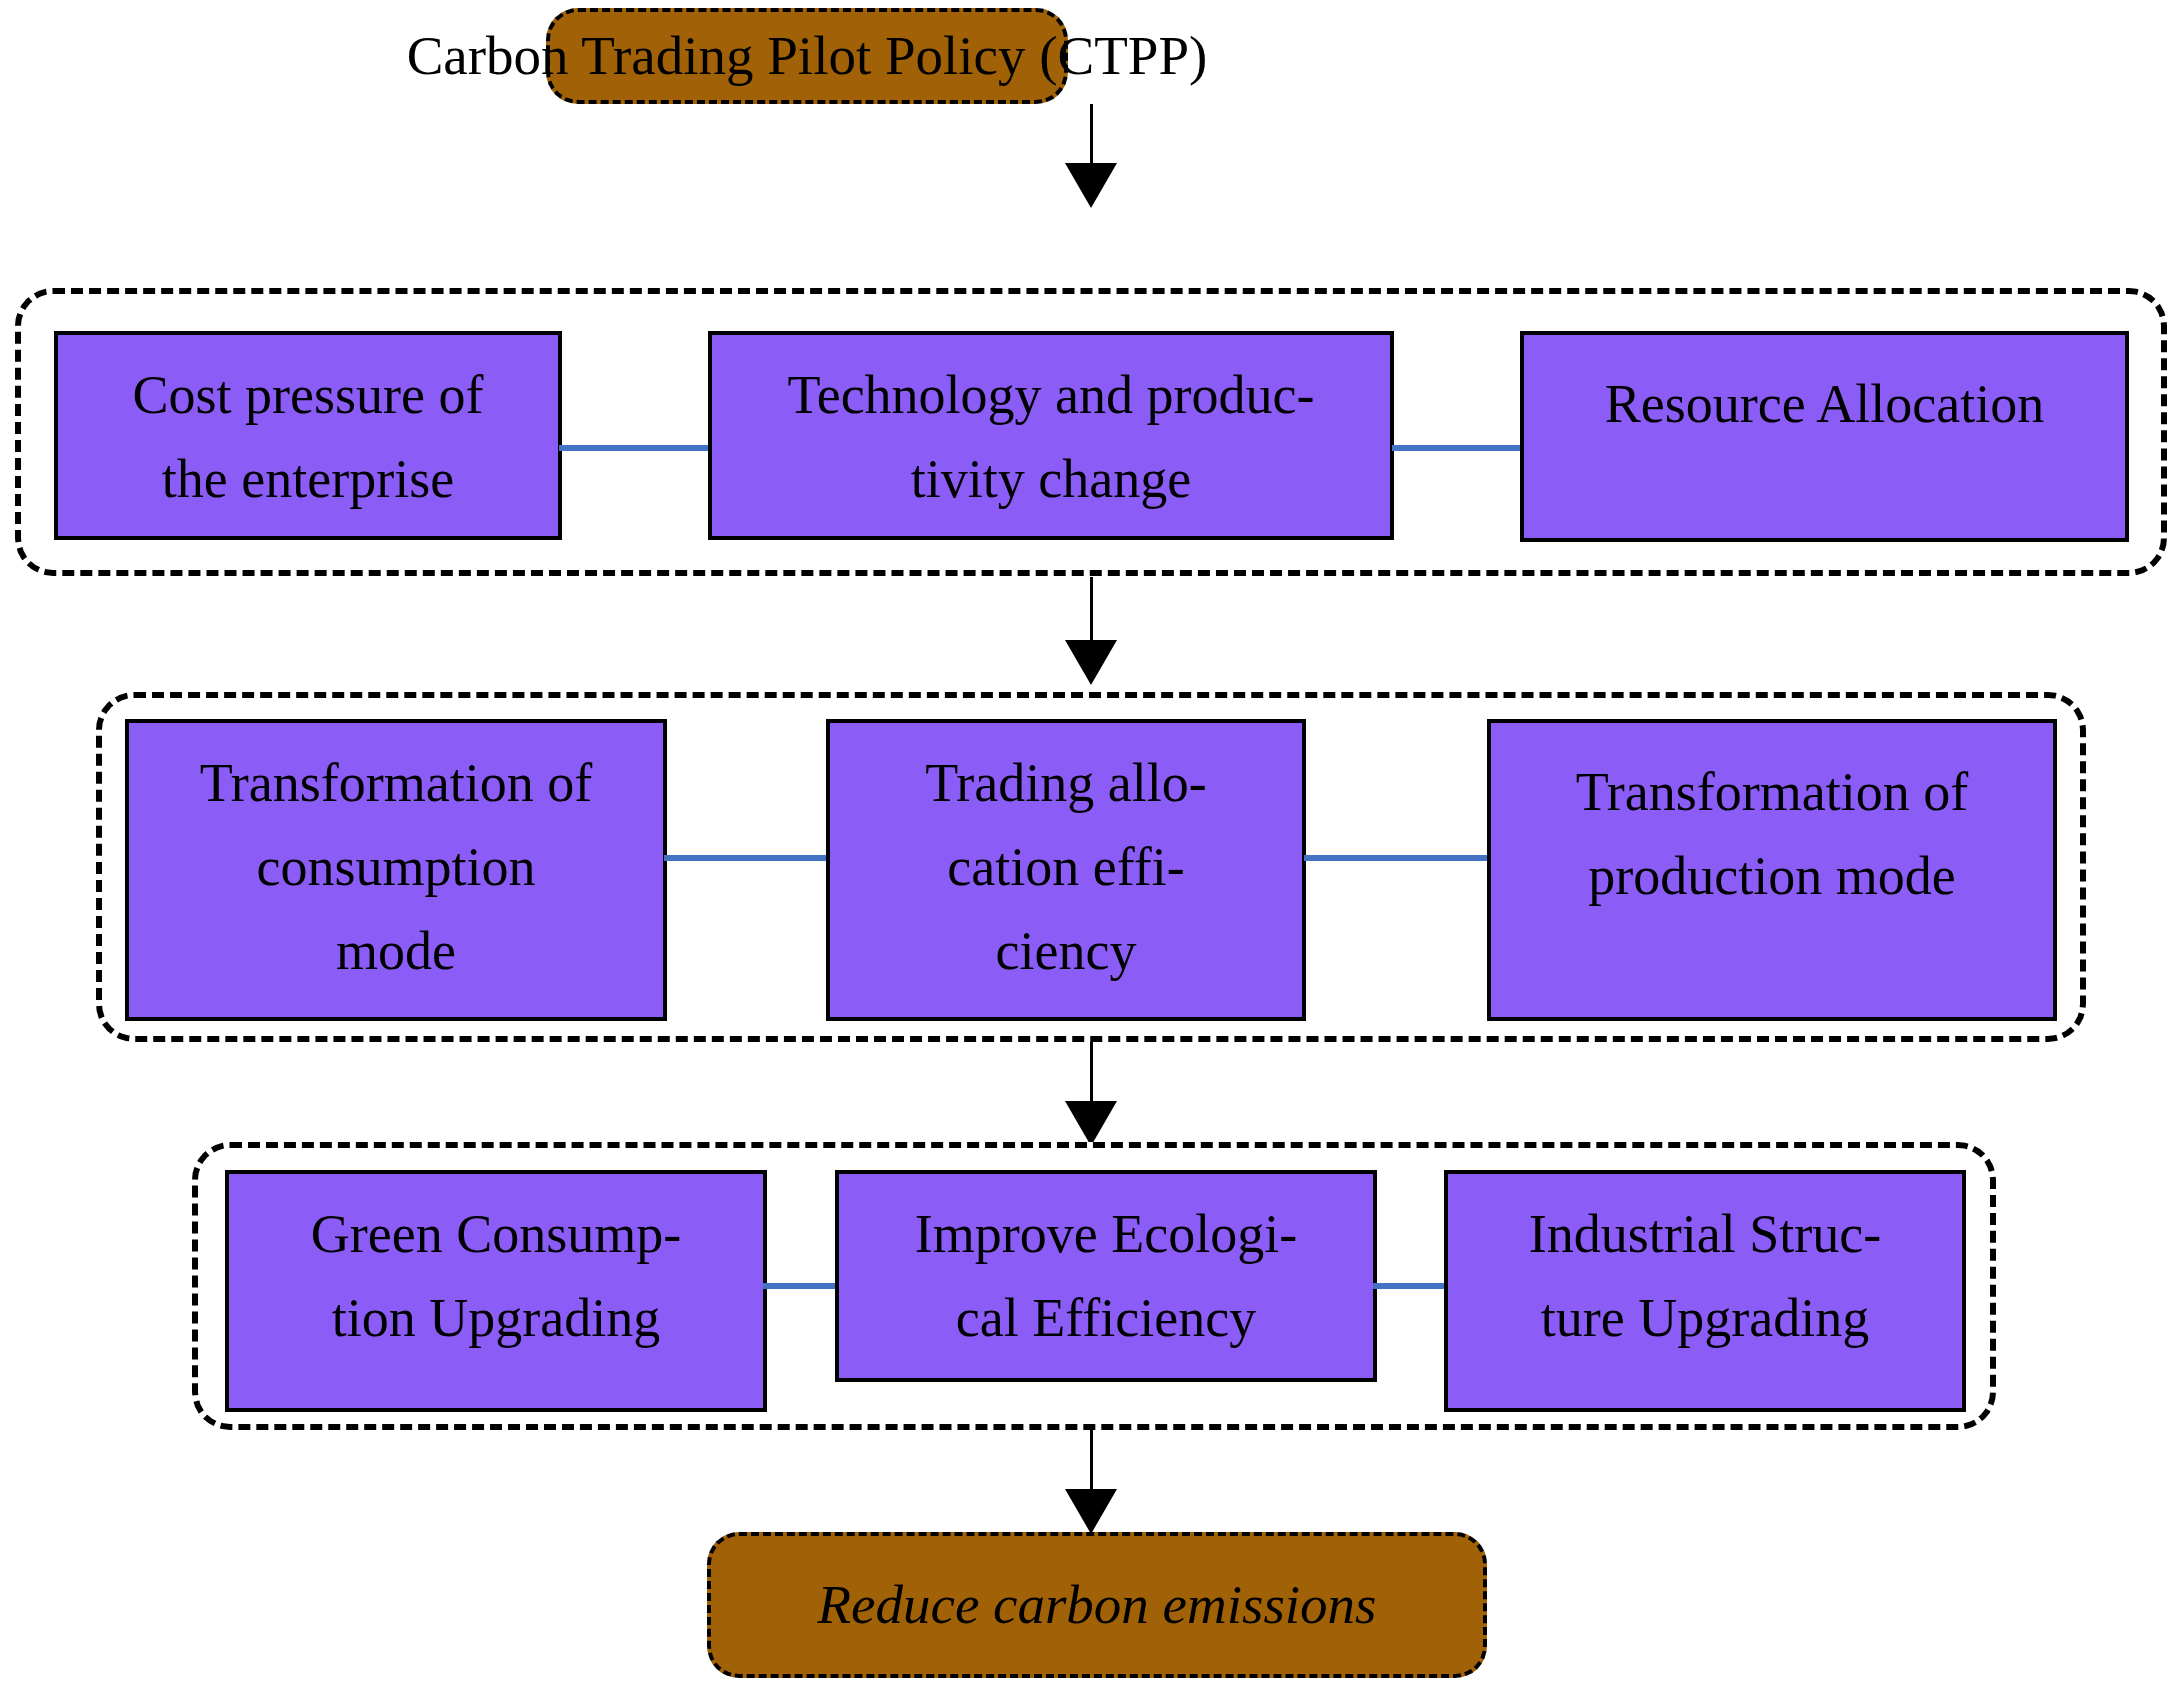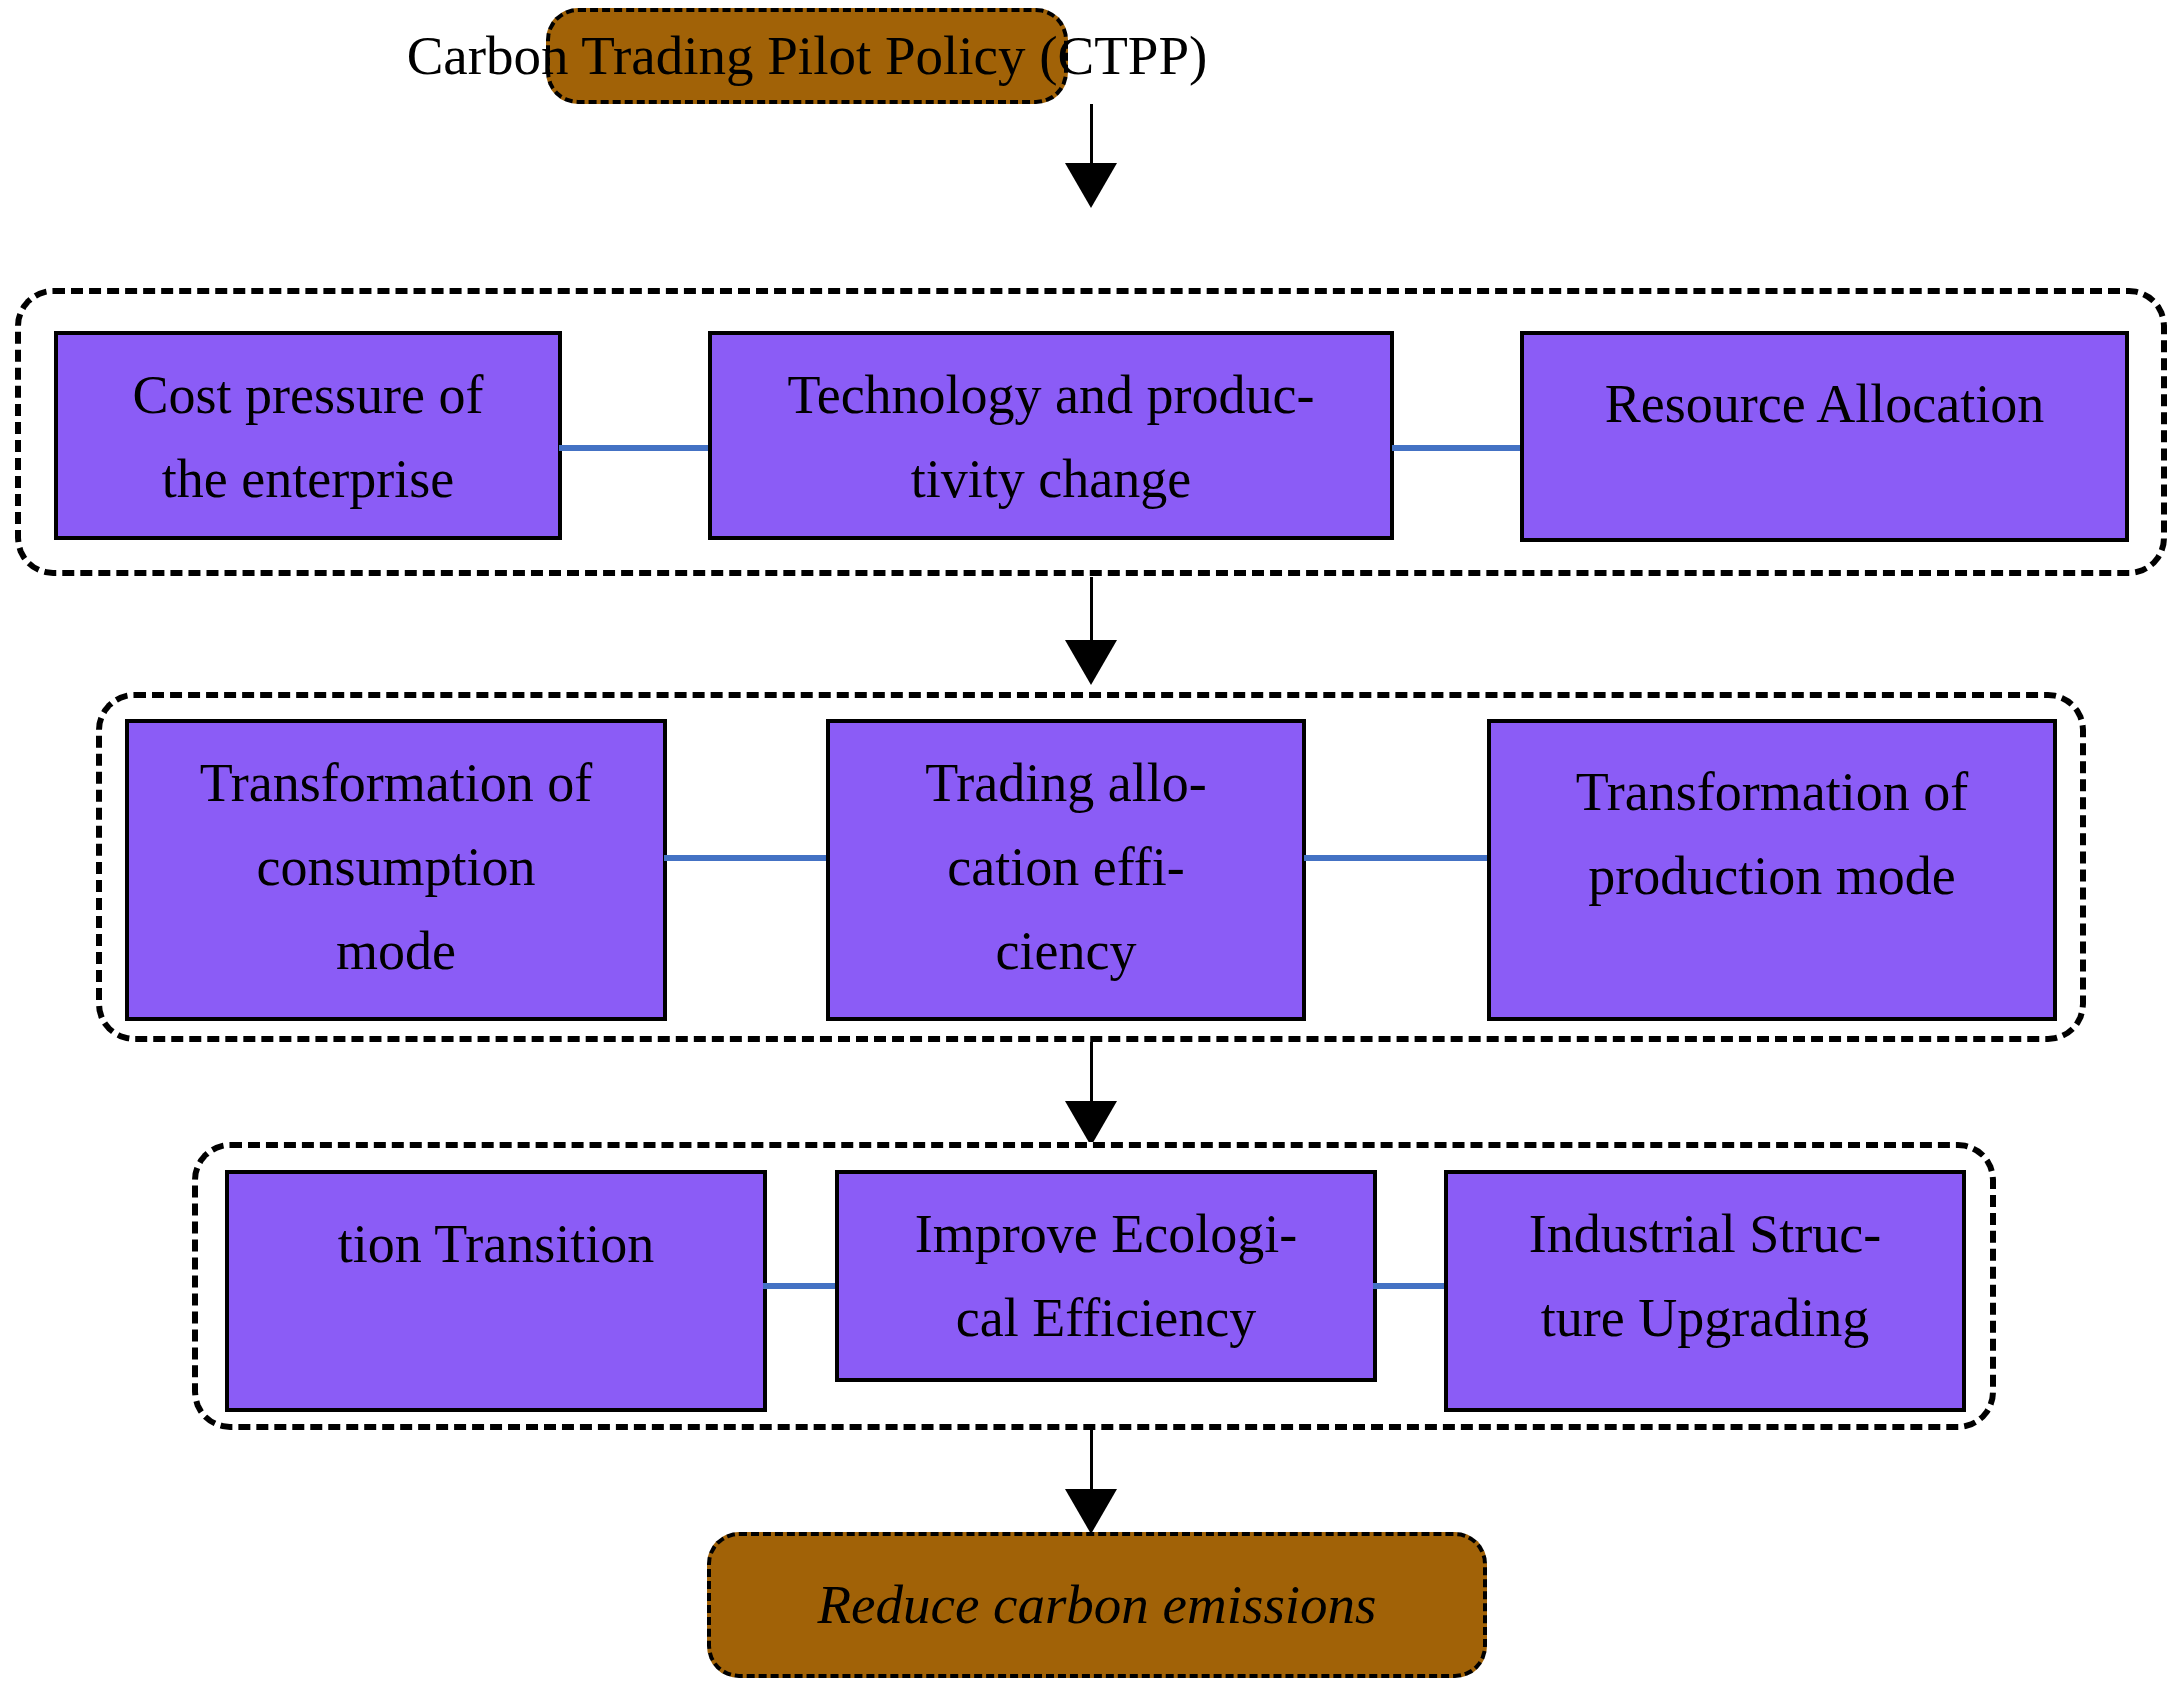--- a/index.html
+++ b/index.html
@@ -132,21 +132,22 @@
   </div>
 
   <div class="arrow" style="left:1091px;top:1042px;height:104px;">
     <div class="shaft" style="height:63px;"></div>
     <div class="head"></div>
   </div>
 
   <div class="group" style="left:192px;top:1142px;width:1804px;height:288px;"></div>
 
   <div class="node" style="left:225px;top:1170px;width:542px;height:242px;">
-    <span class="nlabel l2">tion Transition</span>
+    <span class="nlabel">Green Consump-</span>
+    <span class="nlabel l2">tion Upgrading</span>
   </div>
 
   <div class="blue-link" style="left:763px;top:1283px;width:75px;"></div>
 
   <div class="node" style="left:835px;top:1170px;width:542px;height:212px;">
     <span class="nlabel">Improve Ecologi-</span>
     <span class="nlabel l2">cal Efficiency</span>
   </div>
 
   <div class="blue-link" style="left:1373px;top:1283px;width:75px;"></div>

